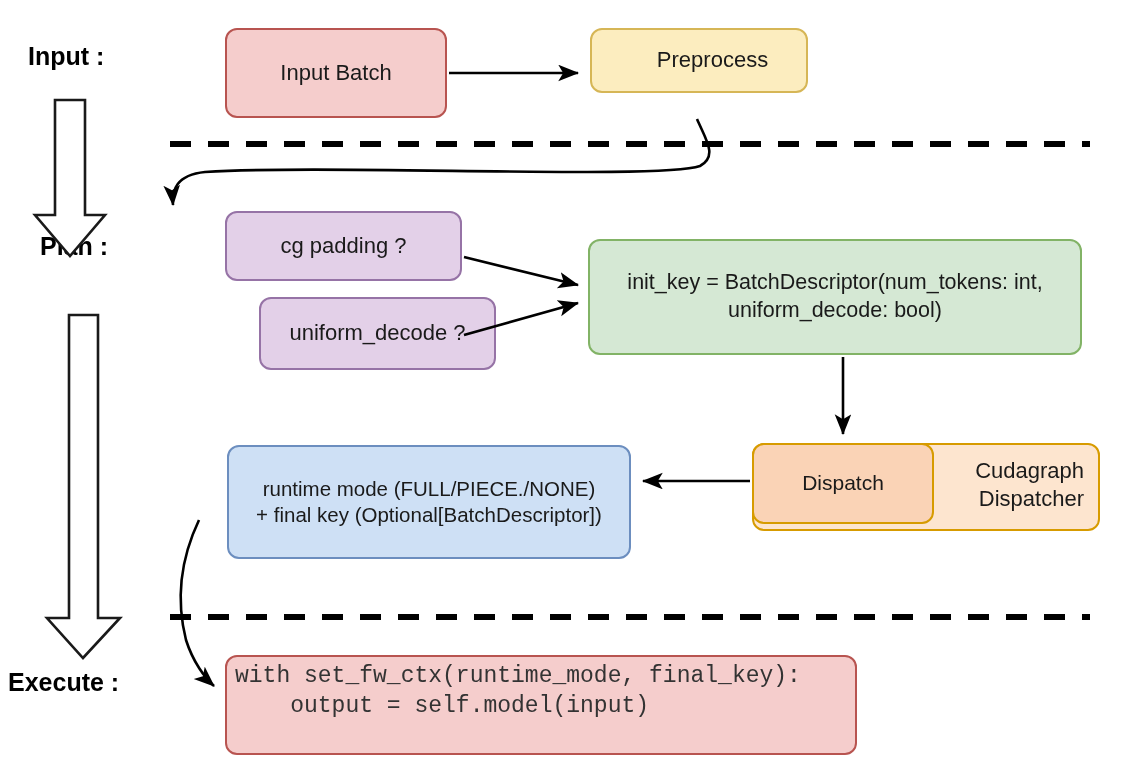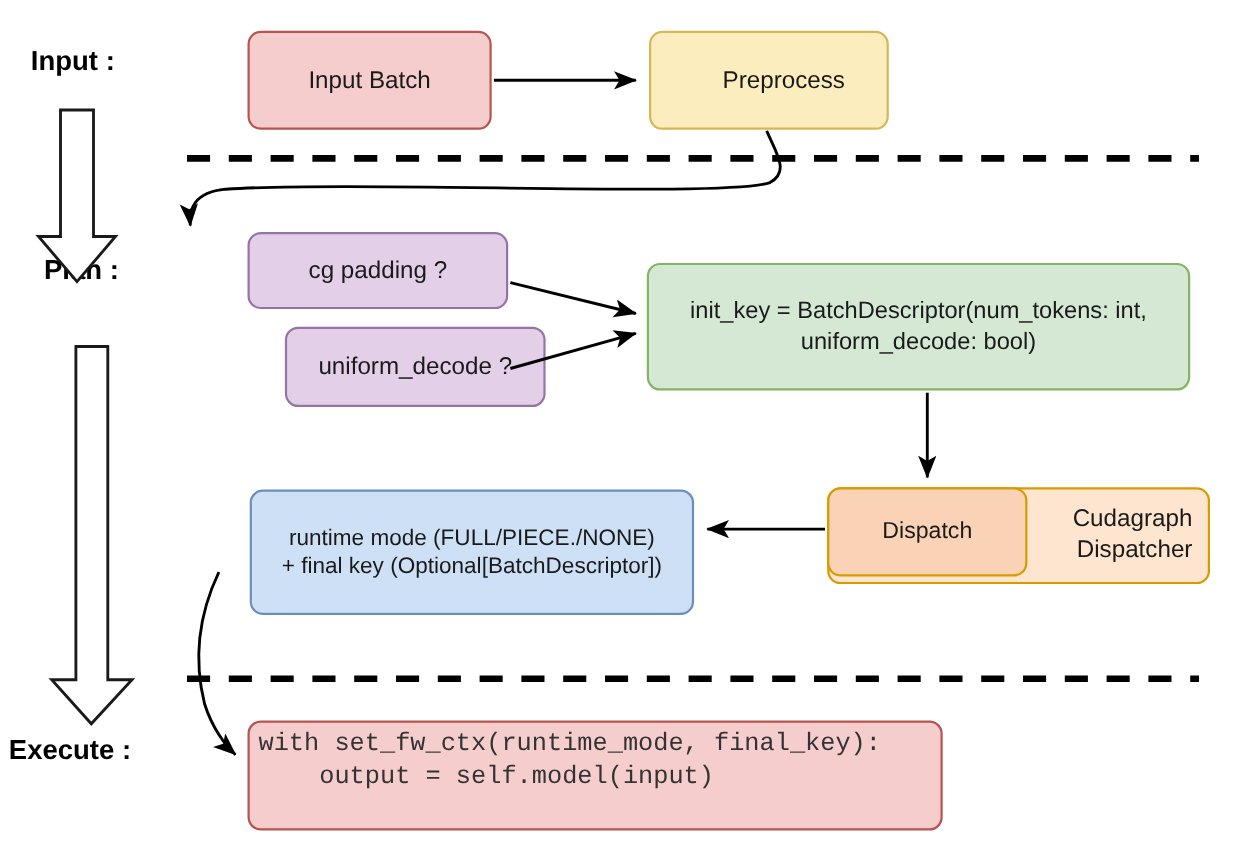--- a/index.html
+++ b/index.html
@@ -67,21 +67,21 @@
 <div id="canvas">
 
   <div class="stage-label" style="left:28px; top:42px;">Input :</div>
 
   <div class="stage-label" style="left:40px; top:232px;">Plan :</div>
 
   <div class="stage-label" style="left:8px; top:668px;text-align:right;">Execute :</div>
 
   <div class="node" style="left:225px; top:28px; width:222px; height:90px; background:#f5cdcc; border-color:#b85450;">Input Batch</div>
 
-  <div class="node" style="left:590px; top:28px; width:218px; height:90px; background:#fcedbf; border-color:#d6b656;padding-left:37px;">Preprocess</div>
+  <div class="node" style="left:590px; top:28px; width:218px; height:65px; background:#fcedbf; border-color:#d6b656;padding-left:37px;">Preprocess</div>
 
   <div class="node" style="left:225px; top:211px; width:237px; height:70px; background:#e3d0e8; border-color:#9673a6;">cg padding ?</div>
 
   <div class="node" style="left:225px; top:297px; width:237px; height:73px; background:#e3d0e8; border-color:#9673a6;margin-left:34px;">uniform_decode ?</div>
 
   <div class="node" style="left:588px; top:239px; width:494px; height:116px; background:#d5e8d4; border-color:#82b366; flex-direction:column; font-size:21.5px;">
     <span>init_key = BatchDescriptor(num_tokens: int,</span>
     <span>uniform_decode: bool)</span>
   </div>
 

